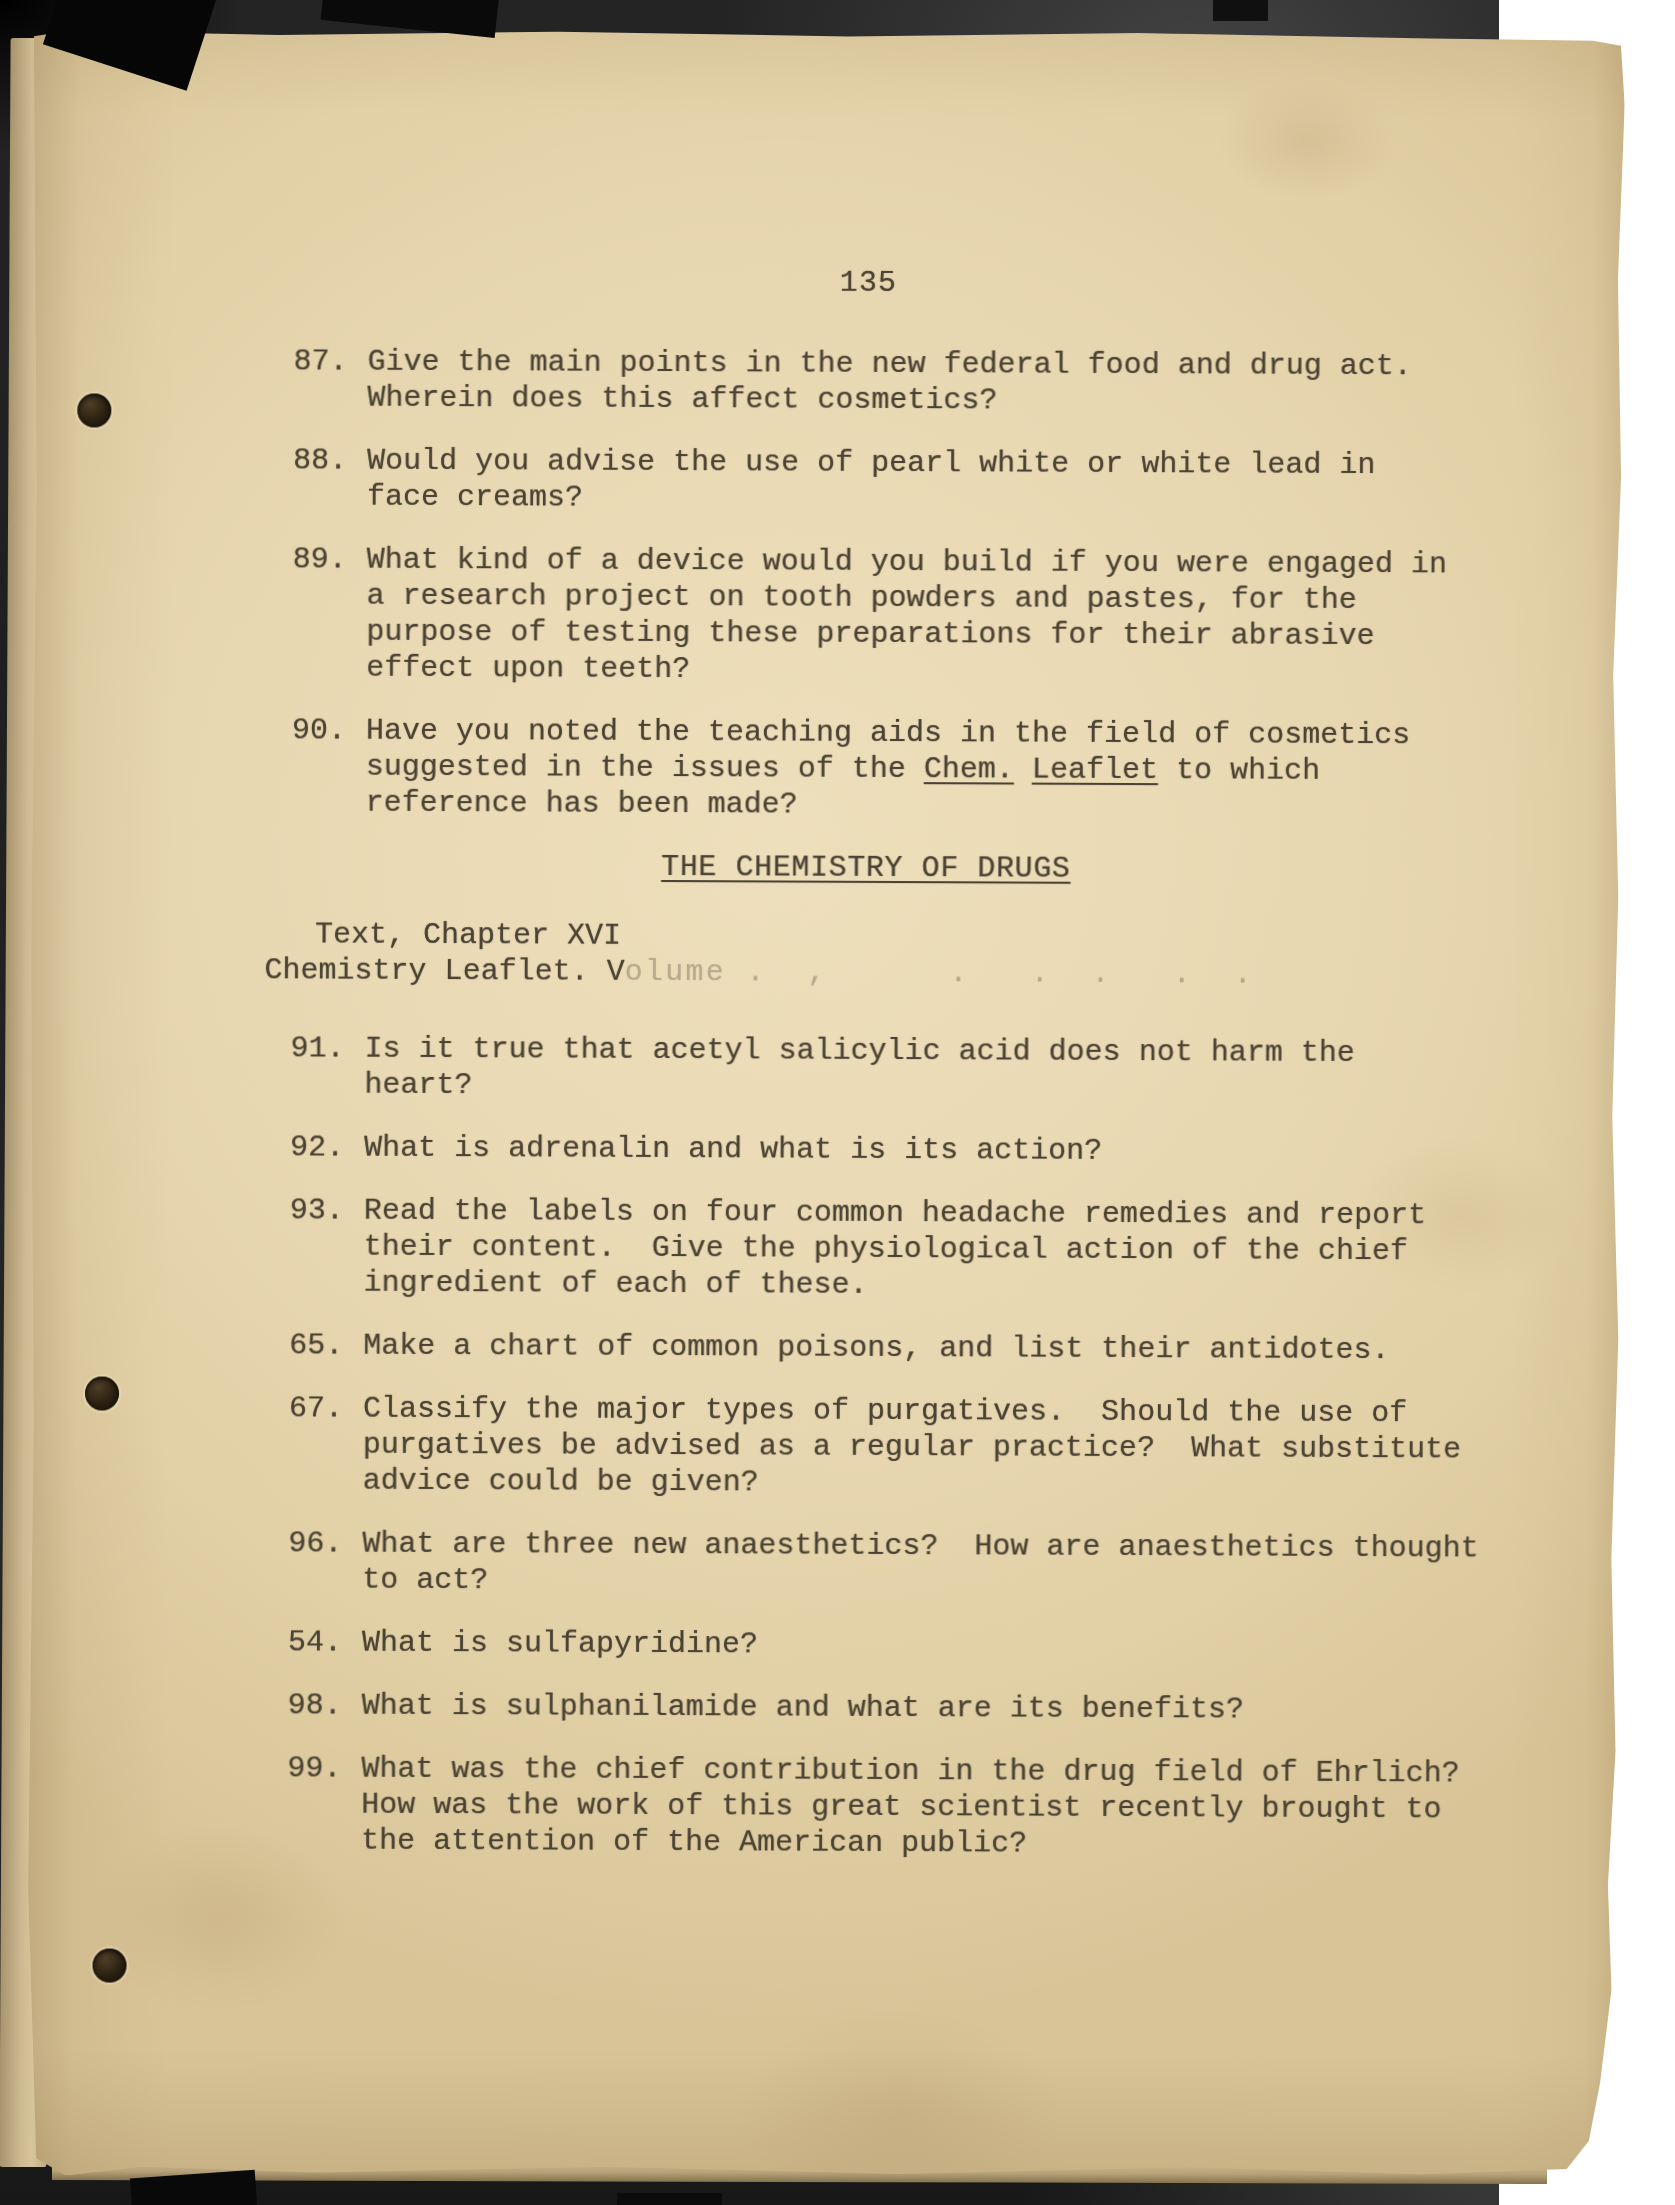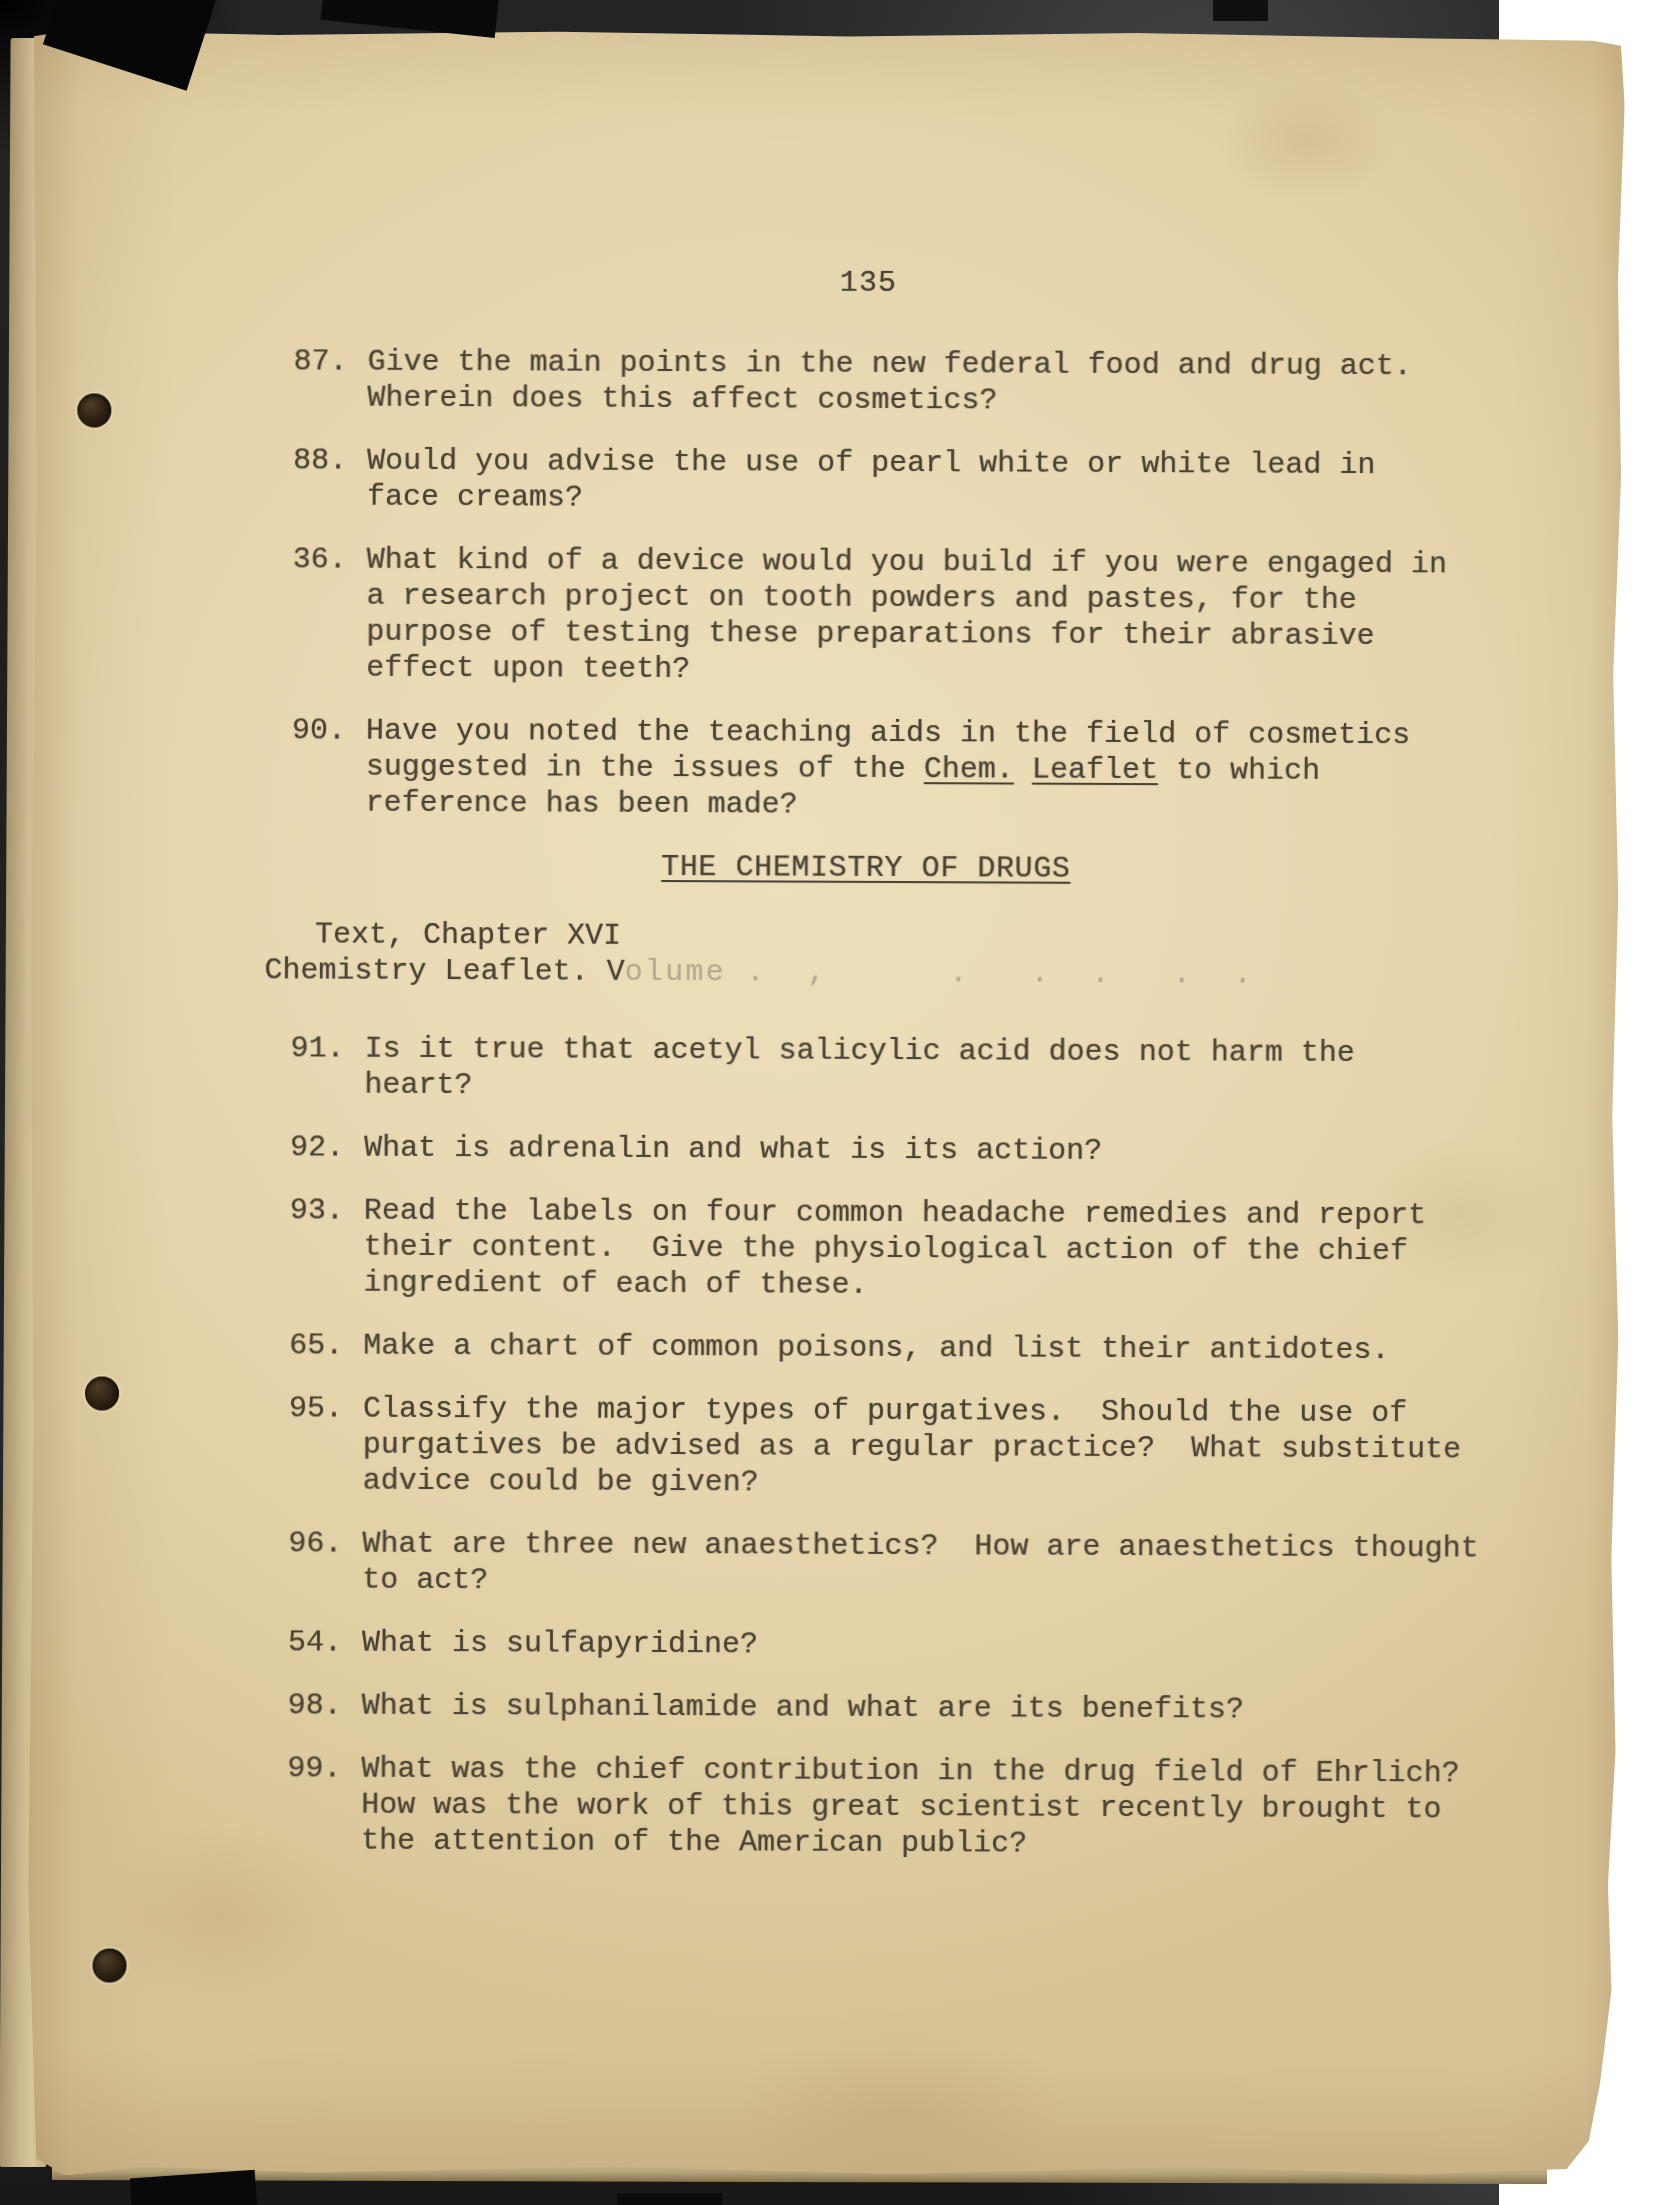--- a/index.html
+++ b/index.html
@@ -177,21 +177,21 @@
 Wherein does this affect cosmetics?</div>
       </div>
 
       <div class="q">
         <span class="qnum">88.</span>
         <div class="qtext">Would you advise the use of pearl white or white lead in
 face creams?</div>
       </div>
 
       <div class="q">
-        <span class="qnum">36.</span>
+        <span class="qnum">89.</span>
         <div class="qtext">What kind of a device would you build if you were engaged in
 a research project on tooth powders and pastes, for the
 purpose of testing these preparations for their abrasive
 effect upon teeth?</div>
       </div>
 
       <div class="q">
         <span class="qnum">90.</span>
         <div class="qtext"><span>Have you noted the teaching aids in the field of cosmetics
 suggested in the issues of the </span><span class="u">Chem.</span><span> </span><span class="u">Leaflet</span><span> to which
@@ -222,21 +222,21 @@
 their content.  Give the physiological action of the chief
 ingredient of each of these.</div>
       </div>
 
       <div class="q">
         <span class="qnum">65.</span>
         <div class="qtext">Make a chart of common poisons, and list their antidotes.</div>
       </div>
 
       <div class="q">
-        <span class="qnum">95.</span>
+        <span class="qnum">67.</span>
         <div class="qtext">Classify the major types of purgatives.  Should the use of
 purgatives be advised as a regular practice?  What substitute
 advice could be given?</div>
       </div>
 
       <div class="q">
         <span class="qnum">96.</span>
         <div class="qtext">What are three new anaesthetics?  How are anaesthetics thought
 to act?</div>
       </div>

